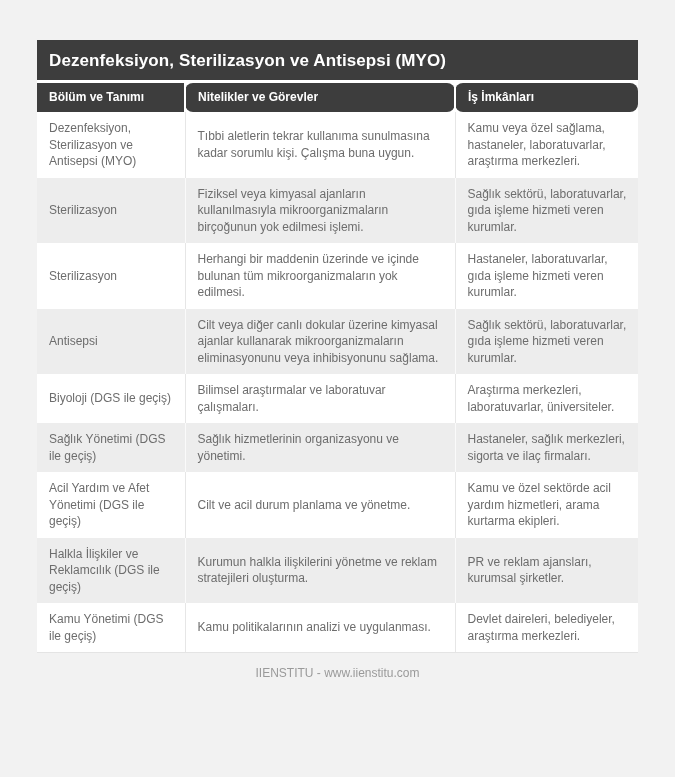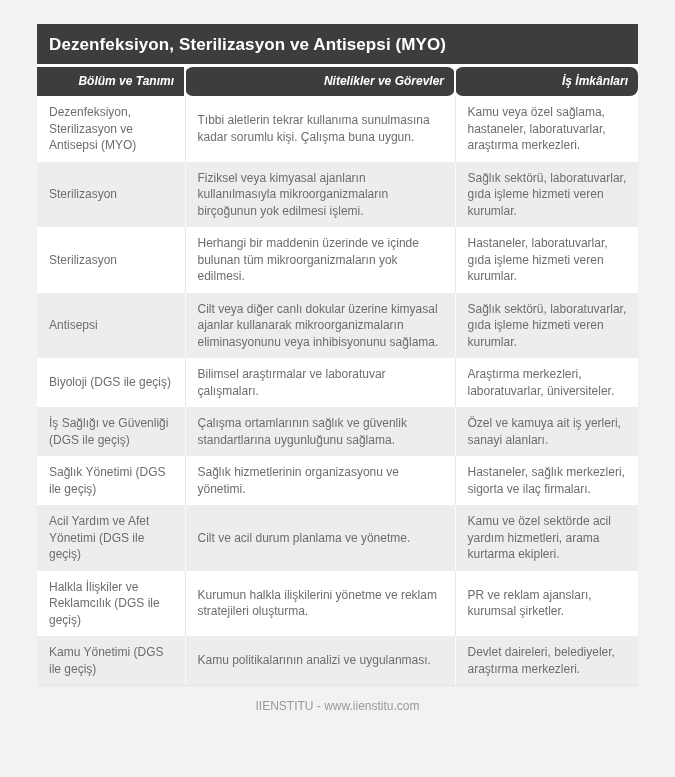--- a/index.html
+++ b/index.html
@@ -7,21 +7,21 @@
     margin: 0;
     padding: 0;
     width: 675px;
     min-height: 777px;
     background: #f2f2f2;
     font-family: "Liberation Sans", "DejaVu Sans", sans-serif;
   }
   .page {
     width: 662px;
     min-height: 777px;
-    padding: 24px 37px 0 37px;
+    padding: 40px 37px 0 37px;
   }
   .card {
     width: 601px;
     background: #ffffff;
     border-bottom: 1px solid #e4e4e4;
   }
   .title-bar {
     background: #3d3d3d;
     color: #ffffff;
     font-size: 17px;
@@ -37,24 +37,23 @@
     table-layout: fixed;
   }
   col.c1 { width: 148px; }
   col.c2 { width: 270px; }
   col.c3 { width: 183px; }
   .program-table th {
     background: #3d3d3d;
     color: #ffffff;
     font-size: 12px;
     font-weight: bold;
-    text-align: right;
+    text-align: left;
     padding: 7px 10px 7px 12px;
     line-height: 15px;
-    font-style: italic;
   }
   .program-table th + th { border-left: 2px solid #ffffff; border-radius: 8px; }
   .program-table td {
     font-size: 12px;
     color: #6d6d6d;
     line-height: 16.5px;
     padding: 8px 10px 8px 12px;
     vertical-align: middle;
     background: #ffffff;
   }
@@ -109,25 +108,20 @@
           <td>Antisepsi</td>
           <td>Cilt veya diğer canlı dokular üzerine kimyasal ajanlar kullanarak mikroorganizmaların eliminasyonunu veya inhibisyonunu sağlama.</td>
           <td>Sağlık sektörü, laboratuvarlar, gıda işleme hizmeti veren kurumlar.</td>
         </tr>
         <tr>
           <td>Biyoloji (DGS ile geçiş)</td>
           <td>Bilimsel araştırmalar ve laboratuvar çalışmaları.</td>
           <td>Araştırma merkezleri, laboratuvarlar, üniversiteler.</td>
         </tr>
         <tr>
-          <td>İş Sağlığı ve Güvenliği (DGS ile geçiş)</td>
-          <td>Çalışma ortamlarının sağlık ve güvenlik standartlarına uygunluğunu sağlama.</td>
-          <td>Özel ve kamuya ait iş yerleri, sanayi alanları.</td>
-        </tr>
-        <tr>
           <td>Sağlık Yönetimi (DGS ile geçiş)</td>
           <td>Sağlık hizmetlerinin organizasyonu ve yönetimi.</td>
           <td>Hastaneler, sağlık merkezleri, sigorta ve ilaç firmaları.</td>
         </tr>
         <tr>
           <td>Acil Yardım ve Afet Yönetimi (DGS ile geçiş)</td>
           <td>Cilt ve acil durum planlama ve yönetme.</td>
           <td>Kamu ve özel sektörde acil yardım hizmetleri, arama kurtarma ekipleri.</td>
         </tr>
         <tr>

